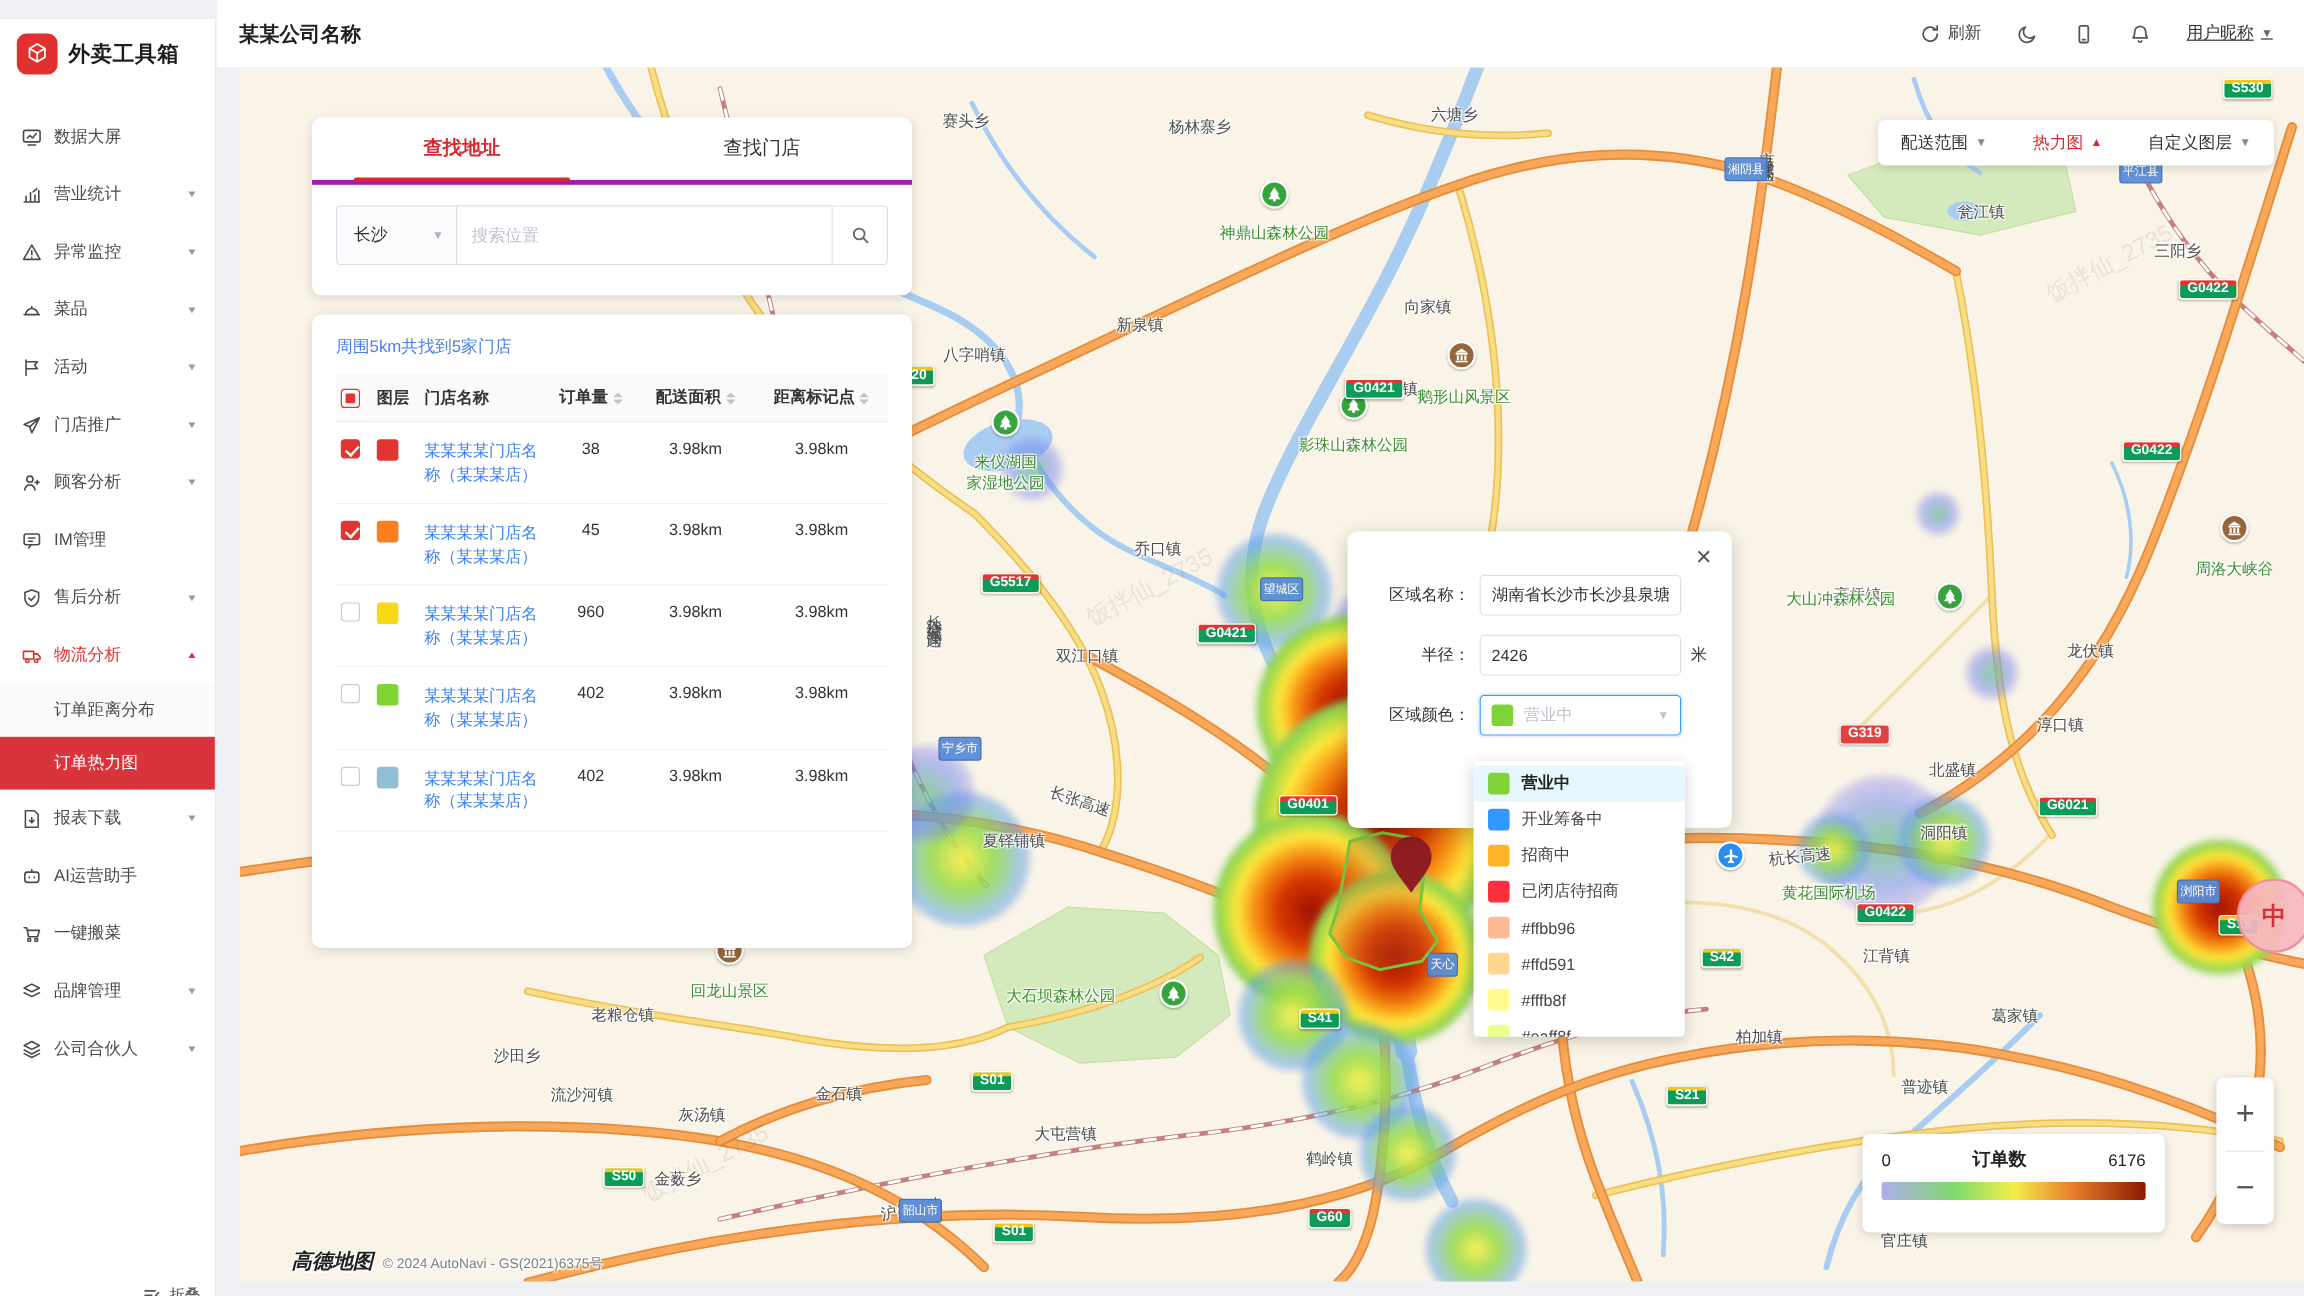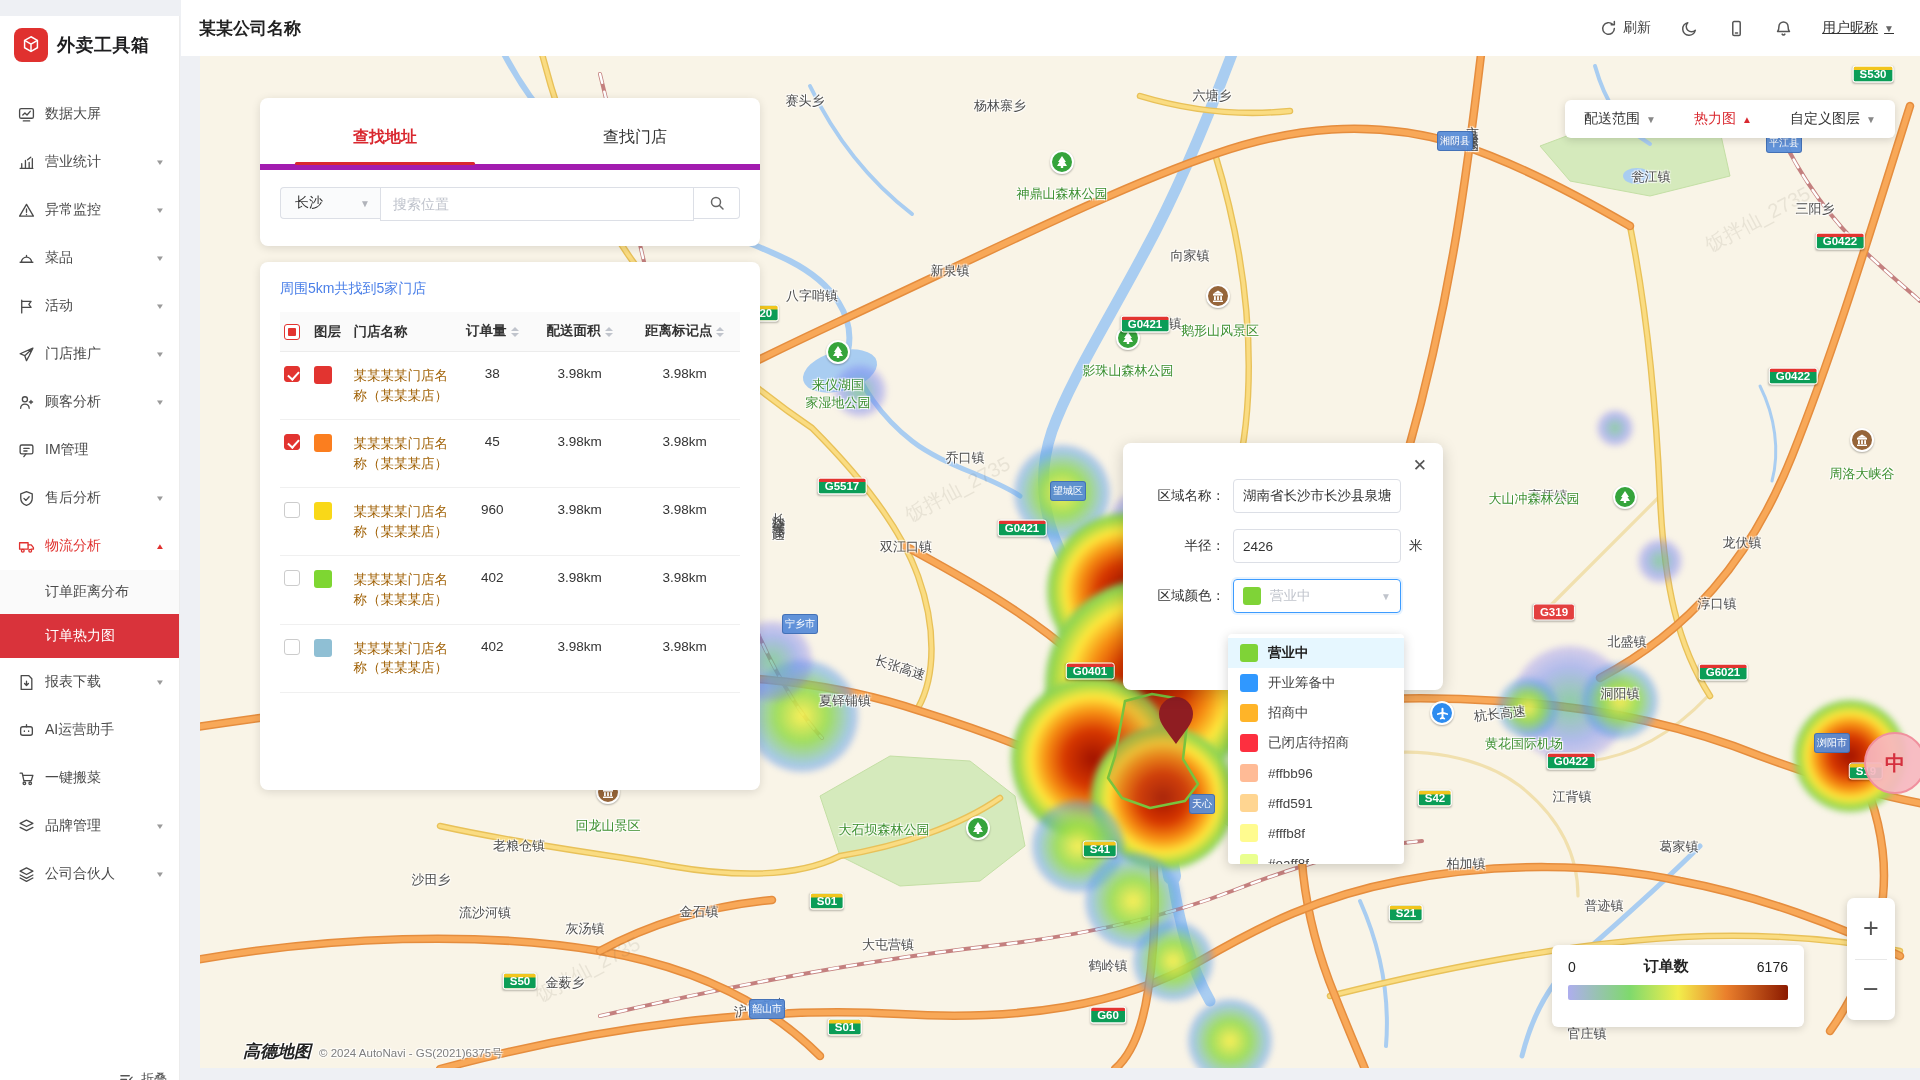--- a/index.html
+++ b/index.html
@@ -86,27 +86,27 @@
   .pink-marker { position:absolute; z-index:5; width:62px; height:62px; border-radius:50%;
     background:rgba(246,183,192,.92); border:2px solid #f0909e; display:flex; align-items:center;
     justify-content:center; color:#d5303e; font-size:20px; font-weight:bold; }
 
   
   svg.regionlayer { position:absolute; left:0; top:0; z-index:5; pointer-events:none; }
 
   
   .search-panel { position:absolute; left:60px; top:42px; width:500px; height:148px; background:#fff;
     border-radius:8px; box-shadow:0 2px 10px rgba(0,0,0,.12); z-index:10; }
-  .tabs { display:flex; height:72px; border-bottom:6px solid #a21caf; }
+  .tabs { display:flex; height:56px; border-bottom:4px solid #a21caf; }
   .tab { flex:1; display:flex; align-items:flex-end; justify-content:center; padding-bottom:16px;
     font-size:16px; color:#333; cursor:pointer; position:relative; }
   .tab.active { color:#d9282f; font-weight:bold; }
   .tab.active::after { content:""; position:absolute; bottom:-1px; left:14%; width:72%; height:3px;
     background:#d9282f; border-radius:2px; }
-  .search-row { display:flex; margin:17px 20px 10px; height:32px; }
+  .search-row { display:flex; margin:17px 20px 10px; height:50px; }
   .city-select { width:100px; border:1px solid #dcdfe6; border-right:none; border-radius:4px 0 0 4px;
     background:#fafbfc; display:flex; align-items:center; justify-content:space-between; padding:0 10px 0 14px;
     font-size:14px; color:#333; cursor:pointer; }
   .city-select .chev { font-size:10px; color:#b0b3ba; }
   .search-input { flex:1; border:1px solid #dcdfe6; padding:16px 12px; font-size:14px; color:#333;
     border-radius:0; outline:none; background:#fff; }
   .search-input::placeholder { color:#bfc3cc; }
   .search-btn { width:46px; border:1px solid #dcdfe6; border-left:none; border-radius:0 4px 4px 0;
     background:#fff; display:flex; align-items:center; justify-content:center; cursor:pointer; }
   .search-btn svg { width:16px; height:16px; fill:none; stroke:#666; stroke-width:1.5; stroke-linecap:round; }
@@ -114,21 +114,21 @@
   .store-panel { position:absolute; left:60px; top:206px; width:500px; height:528px; background:#fff;
     border-radius:8px; box-shadow:0 2px 10px rgba(0,0,0,.12); z-index:10; padding:18px 20px 0; }
   .store-summary { color:#4a7fe8; font-size:14px; margin-bottom:14px; }
   .store-table { width:100%; }
   .st-head { display:flex; align-items:center; background:#fafafa; border-bottom:1px solid #ececec;
     height:40px; font-size:13.5px; font-weight:bold; color:#333; }
   .st-row { display:flex; align-items:flex-start; padding:14px 0; border-bottom:1px solid #f0f0f0;
     font-size:13.5px; color:#333; }
   .col-cb { width:36px; display:flex; justify-content:flex-start; padding-left:4px; }
   .col-sw { width:42px; }
-  .col-name { width:108px; color:#a16207; line-height:1.45; cursor:pointer; }
+  .col-name { width:108px; color:#3b82f6; line-height:1.45; cursor:pointer; }
   .col-num { width:80px; text-align:center; }
   .col-area { width:106px; text-align:center; }
   .col-dist { width:118px; text-align:center; }
   .cb { width:16px; height:16px; border:1px solid #ccc; border-radius:3px; background:#fff; cursor:pointer;
     position:relative; flex:none; }
   .cb.checked { background:#e23430; border-color:#e23430; }
   .cb.checked::after { content:""; position:absolute; left:4.5px; top:1.5px; width:5px; height:9px;
     border:solid #fff; border-width:0 2px 2px 0; transform:rotate(42deg); }
   .cb.partial { border-color:#e23430; }
   .cb.partial::after { content:""; position:absolute; left:3px; top:3px; width:8px; height:8px;

